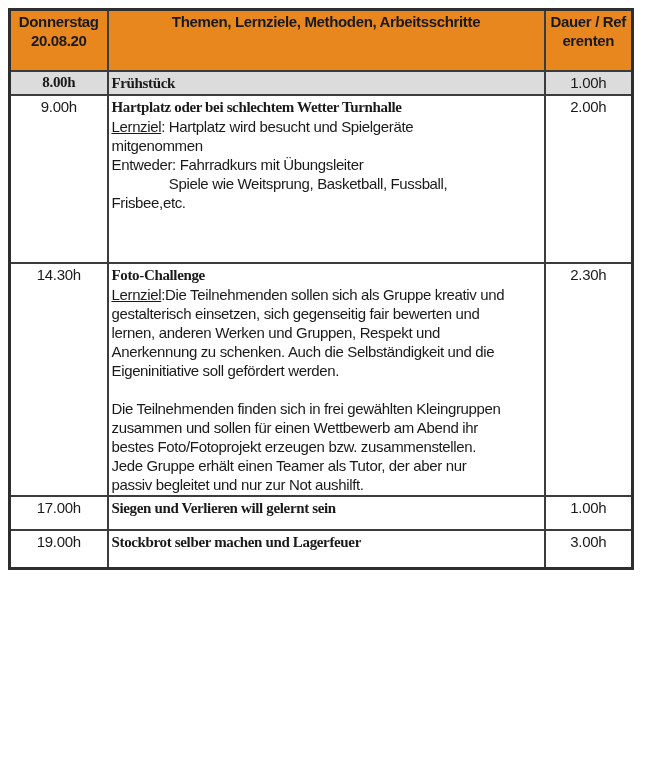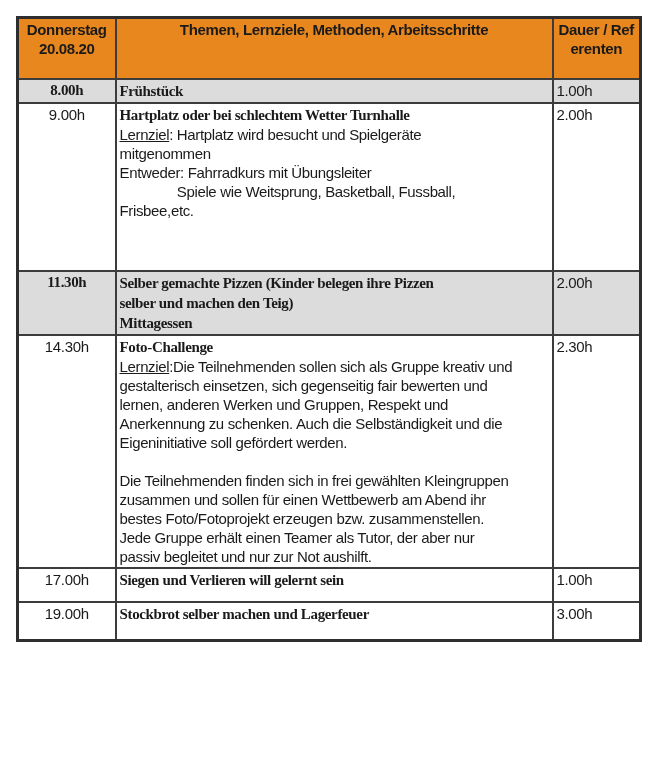--- a/index.html
+++ b/index.html
@@ -1,17 +1,17 @@
 <!DOCTYPE html>
 <html style="--header-bg: #E8871E; --shaded-bg: #DCDCDC; --border-outer: #2E2E2E; --border-inner: #3C3C3C; --text: #1A1A1A;"><head>
 <meta charset="utf-8">
 <style>
   html,body{margin:0;padding:0;background:#ffffff;}
   body{width:650px;height:776px;overflow:hidden;}
-  .page{padding:16px;}
+  .page{padding:8px;}
   table.schedule{
     border-collapse:collapse;
     table-layout:fixed;
     width:626px;
     border:3px solid var(--border-outer,#2E2E2E);
     font-family:"Liberation Sans",sans-serif;
     font-size:15px;
     line-height:19px;
     letter-spacing:-0.35px;
     color:var(--text,#1A1A1A);
@@ -26,21 +26,21 @@
   }
   thead th{
     background:var(--header-bg,#E8871E);
     font-weight:bold;
     text-align:center;
     white-space:pre-line;
     height:57px;
   }
   th.col-duration{word-break:break-all;}
   td.col-time{text-align:center;white-space:nowrap;}
-  td.col-duration{white-space:nowrap;}
+  td.col-duration{text-align:center;white-space:nowrap;}
   td.col-content{white-space:pre-wrap;}
   tr.shaded td{background:var(--shaded-bg,#DCDCDC);}
   .bold{font-weight:bold;font-family:Liberation Serif, serif;}
   .underline{text-decoration:underline;}
 </style>
 </head>
 <body>
 
 <div class="page">
   <table class="schedule">
@@ -66,27 +66,20 @@
         <tr style="height: 168px;">
           <td class="col-time">9.00h</td>
           <td class="col-content"><span class="bold">Hartplatz oder bei schlechtem Wetter Turnhalle
 </span><span class="underline">Lernziel</span><span>: Hartplatz wird besucht und Spielgeräte
 mitgenommen
 Entweder: Fahrradkurs mit Übungsleiter
                Spiele wie Weitsprung, Basketball, Fussball,
 Frisbee,etc.</span></td>
           <td class="col-duration">2.00h</td>
         </tr>
-        <tr class="shaded" style="height: 56px;">
-          <td class="col-time bold">11.30h</td>
-          <td class="col-content"><span class="bold">Selber gemachte Pizzen (Kinder belegen ihre Pizzen
-selber und machen den Teig)
-Mittagessen</span></td>
-          <td class="col-duration">2.00h</td>
-        </tr>
         <tr style="height: 230px;">
           <td class="col-time">14.30h</td>
           <td class="col-content"><span class="bold">Foto-Challenge
 </span><span class="underline">Lernziel</span><span>:Die Teilnehmenden sollen sich als Gruppe kreativ und
 gestalterisch einsetzen, sich gegenseitig fair bewerten und
 lernen, anderen Werken und Gruppen, Respekt und
 Anerkennung zu schenken. Auch die Selbständigkeit und die
 Eigeninitiative soll gefördert werden.
 
 Die Teilnehmenden finden sich in frei gewählten Kleingruppen

